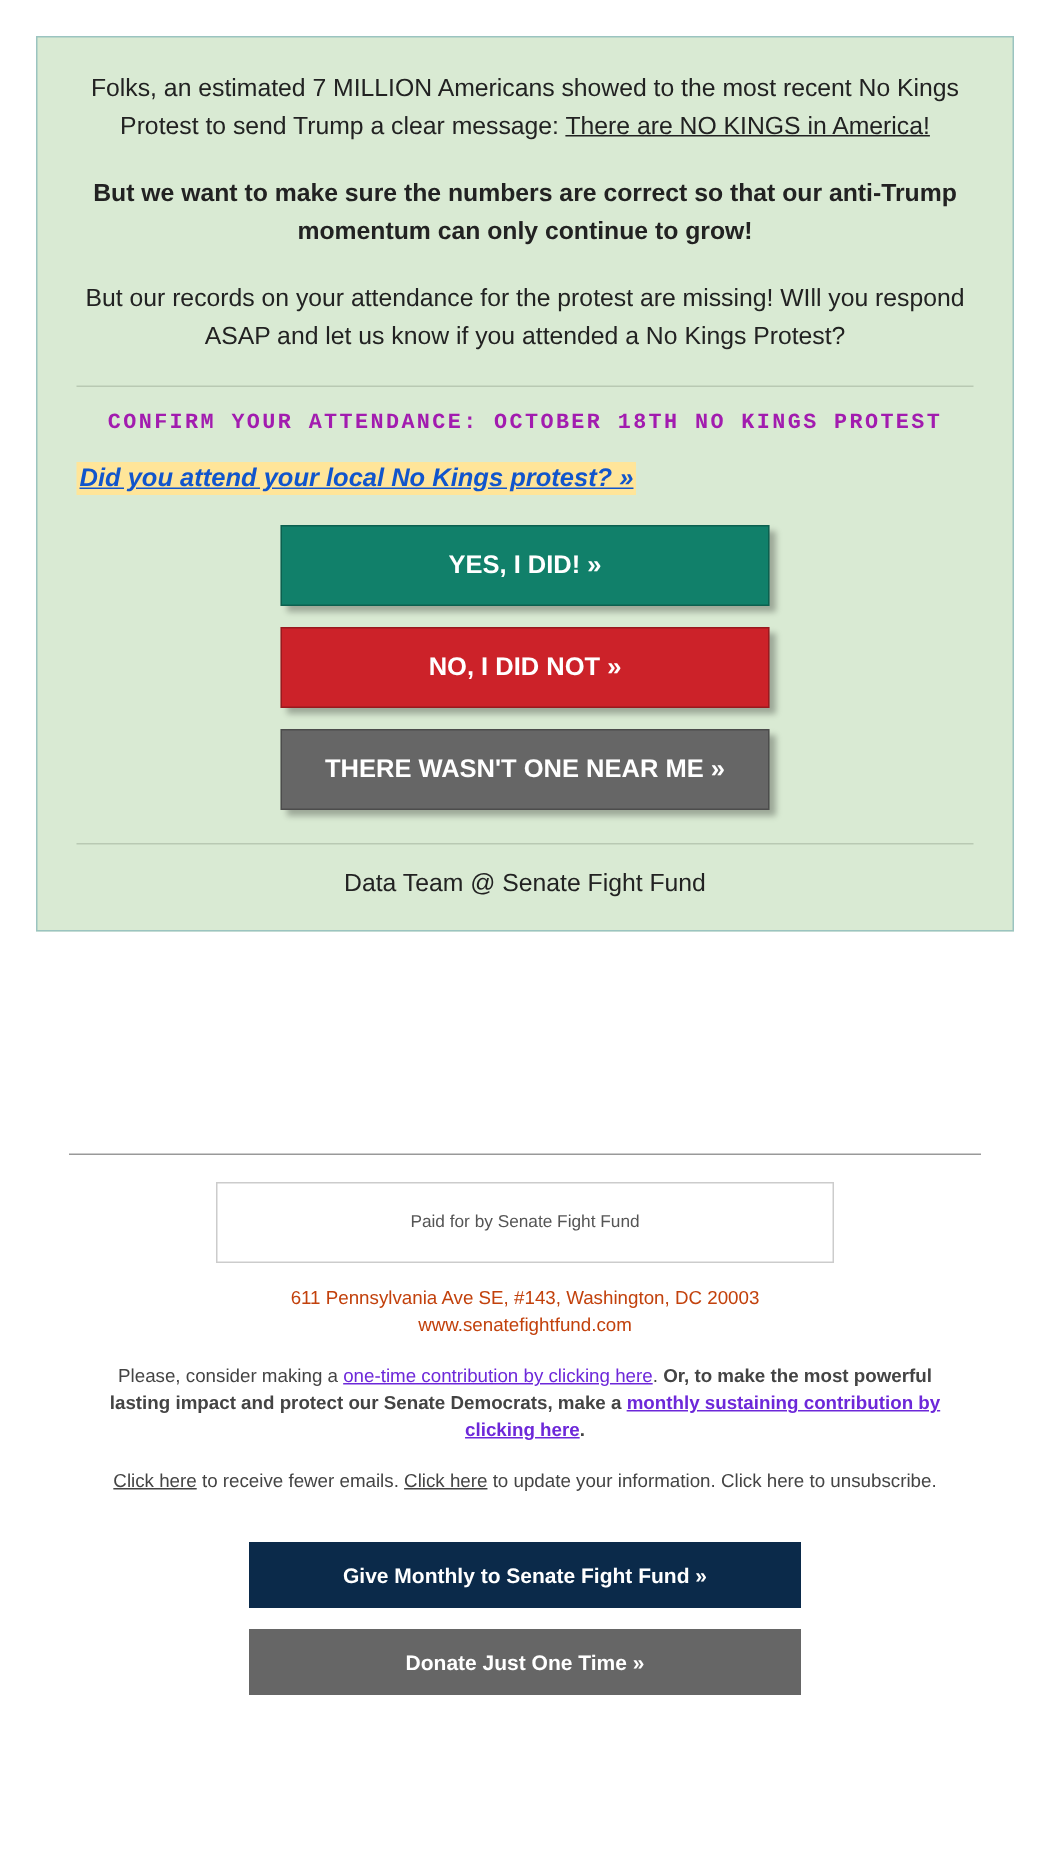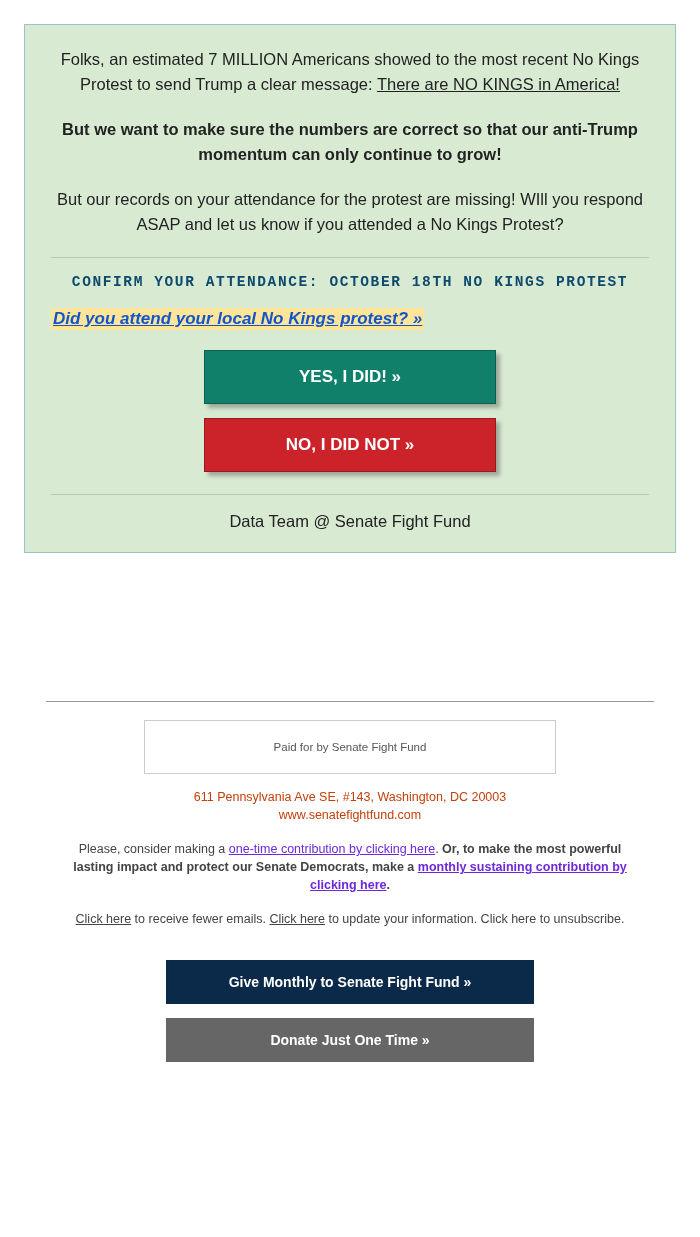--- a/index.html
+++ b/index.html
@@ -44,21 +44,21 @@
   .divider {
     border: 0;
     border-top: 1px solid #b9c9b3;
     margin: 4px 0 16px 0;
   }
   .confirm-line {
     font-family: "Liberation Mono", monospace;
     font-size: 14.5px;
     font-weight: bold;
     letter-spacing: 1.6px;
-    color: #0c4a6e;
+    color: #a21caf;
     text-align: center;
     margin: 4px 0 18px 0;
   }
   .attend-link-wrap {
     text-align: left;
     margin: 0 0 20px 0;
     font-style: italic;
   }
   .attend-link {
     display: inline-block;
@@ -69,21 +69,21 @@
     text-decoration: underline;
     padding: 1px 2px;
   }
   .btn-row {
     text-align: center;
     margin-bottom: 14px;
   }
   .cta {
     display: inline-block;
     box-sizing: border-box;
-    width: 292px;
+    width: 326px;
     color: #ffffff;
     font-size: 17px;
     font-weight: bold;
     text-align: center;
     text-decoration: none;
     padding: 14px 10px;
     border: 1px solid rgba(0,0,0,0.25);
     box-shadow: 4px 4px 4px rgba(0,0,0,0.28);
     line-height: 24px;
   }
@@ -194,20 +194,23 @@
     </div>
 
     <div class="btn-row">
       <a class="cta yes" href="#">YES, I DID! »</a>
     </div>
 
     <div class="btn-row">
       <a class="cta no" href="#">NO, I DID NOT »</a>
     </div>
 
+    <div class="btn-row">
+      <a class="cta none" href="#">THERE WASN'T ONE NEAR ME »</a>
+    </div>
 
     <hr class="divider2">
 
     <div class="signoff">
       <div>Data Team @ Senate Fight Fund</div>
     </div>
 
   </div>
 
   <div class="footer">

